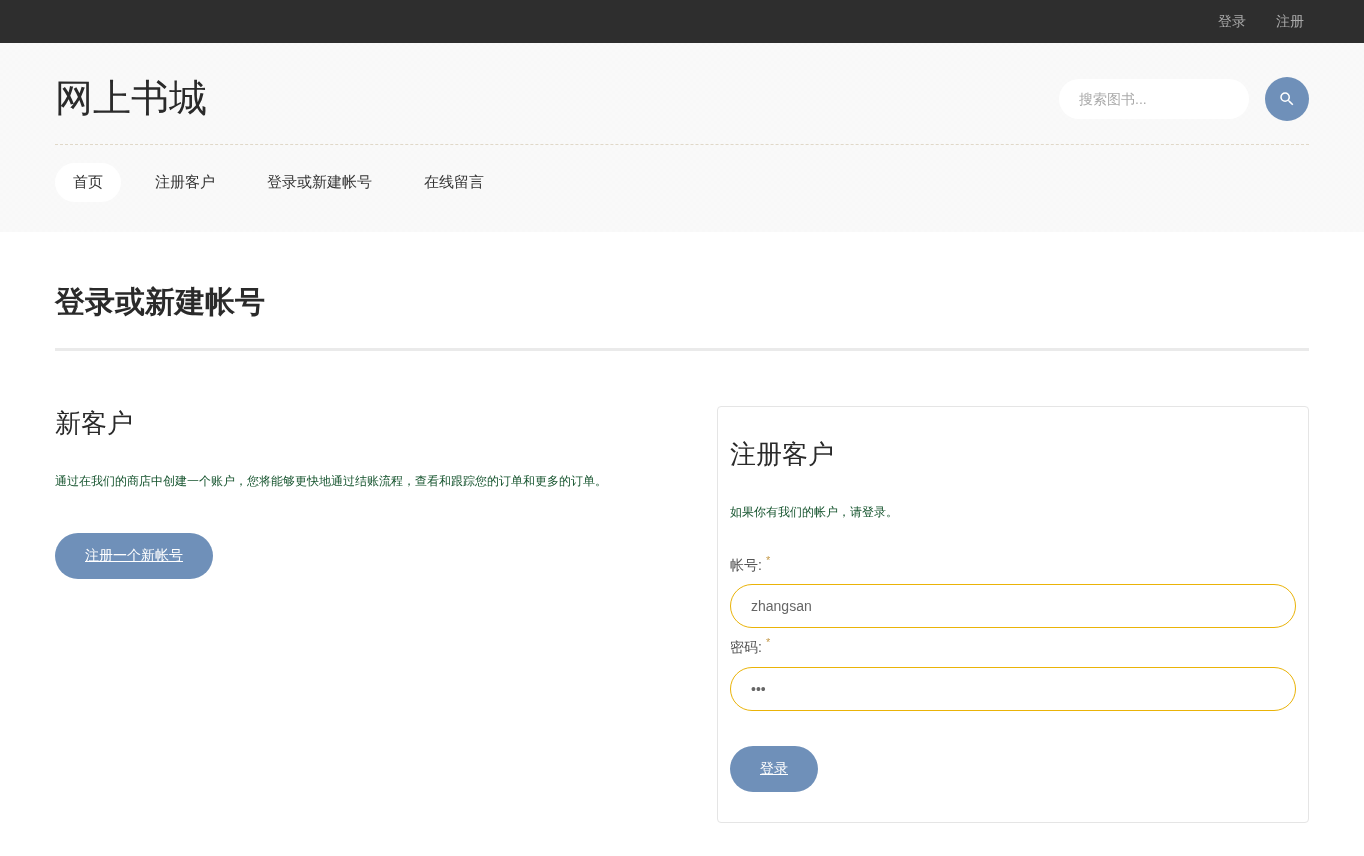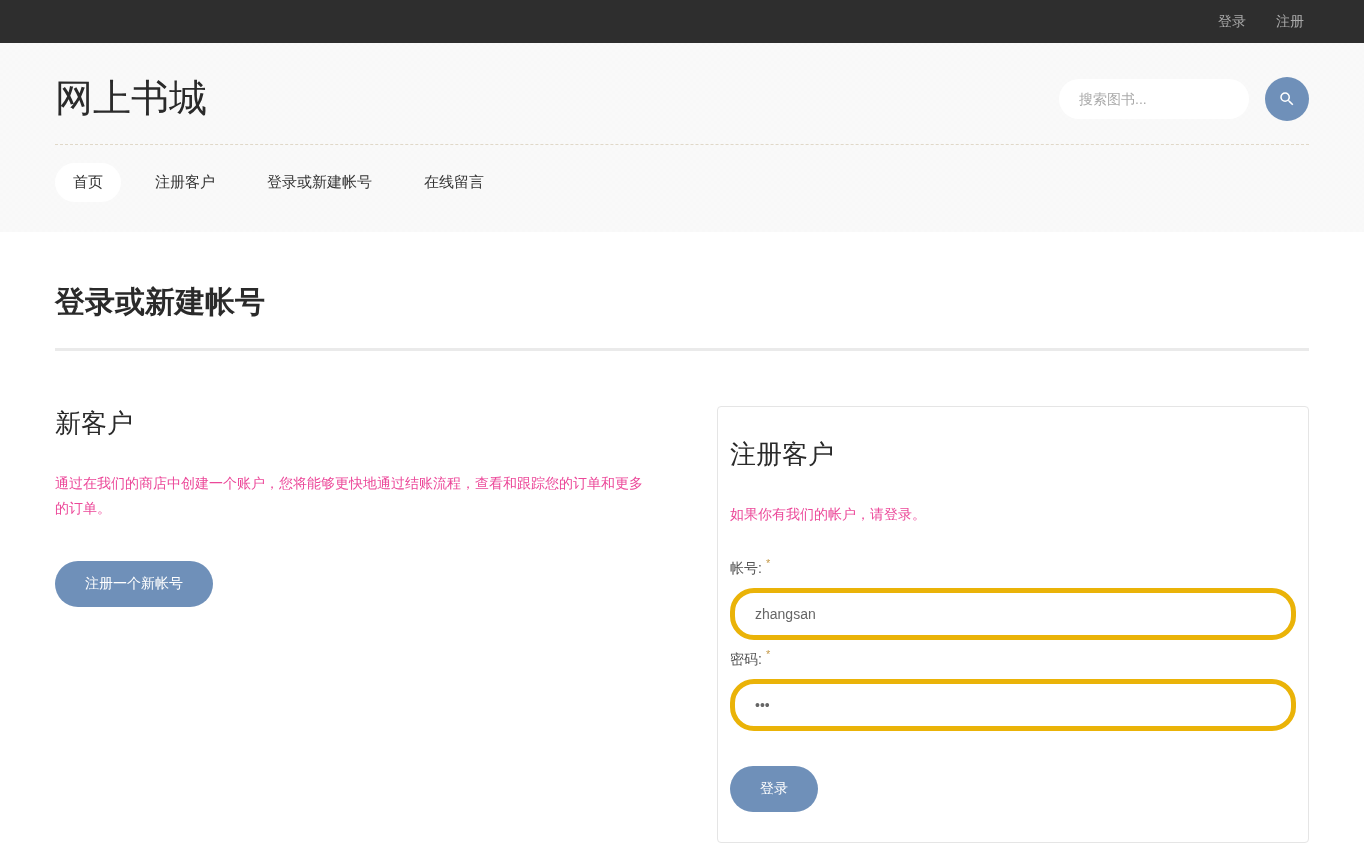--- a/index.html
+++ b/index.html
@@ -115,53 +115,54 @@
       border-radius: 4px;
       padding: 30px 12px;
     }
     .section-title {
       font-size: 26px;
       font-weight: 400;
       color: #2a2a2a;
       margin-bottom: 30px;
     }
     .section-text {
-      font-size: 14px;
+      font-size: 12px;
       line-height: 1.8;
-      color: #ec4899;
+      color: #14532d;
       margin-bottom: 40px;
     }
     .btn {
       display: inline-block;
       background: #6f90b9;
       color: #fff;
       border: none;
       padding: 14px 30px;
       border-radius: 26px;
       font-size: 14px;
       cursor: pointer;
+      text-decoration: underline;
     }
     .form-group {
       margin-bottom: 8px;
     }
     .form-label {
       display: block;
       font-size: 14px;
       color: #555;
       margin-bottom: 10px;
     }
     .required-star {
       color: #c59a4a;
       margin-left: 4px;
       vertical-align: super;
       font-size: 11px;
     }
     .form-input {
       width: 100%;
-      border: 5px solid #eab308;
+      border: 1px solid #eab308;
       border-radius: 24px;
       padding: 13px 20px;
       font-size: 14px;
       color: #666;
       outline: none;
     }
     .login-btn-wrap { margin-top: 35px; }
   </style>
 </head>
 <body>

